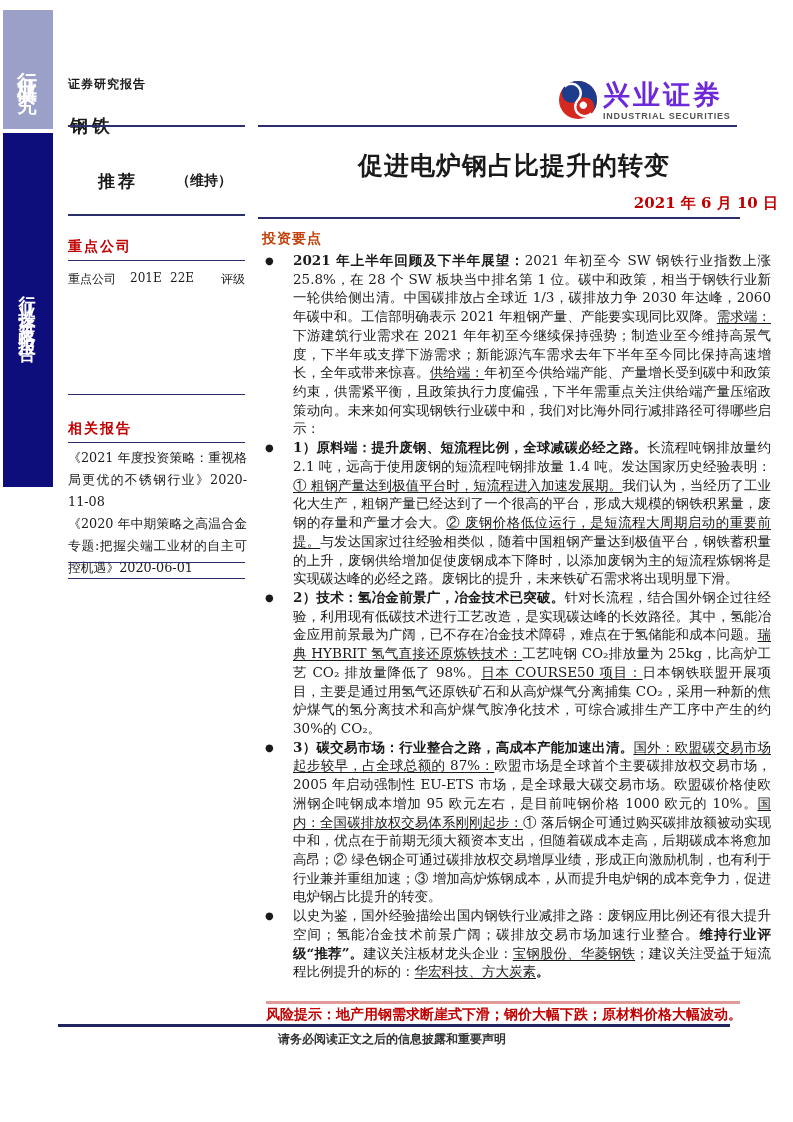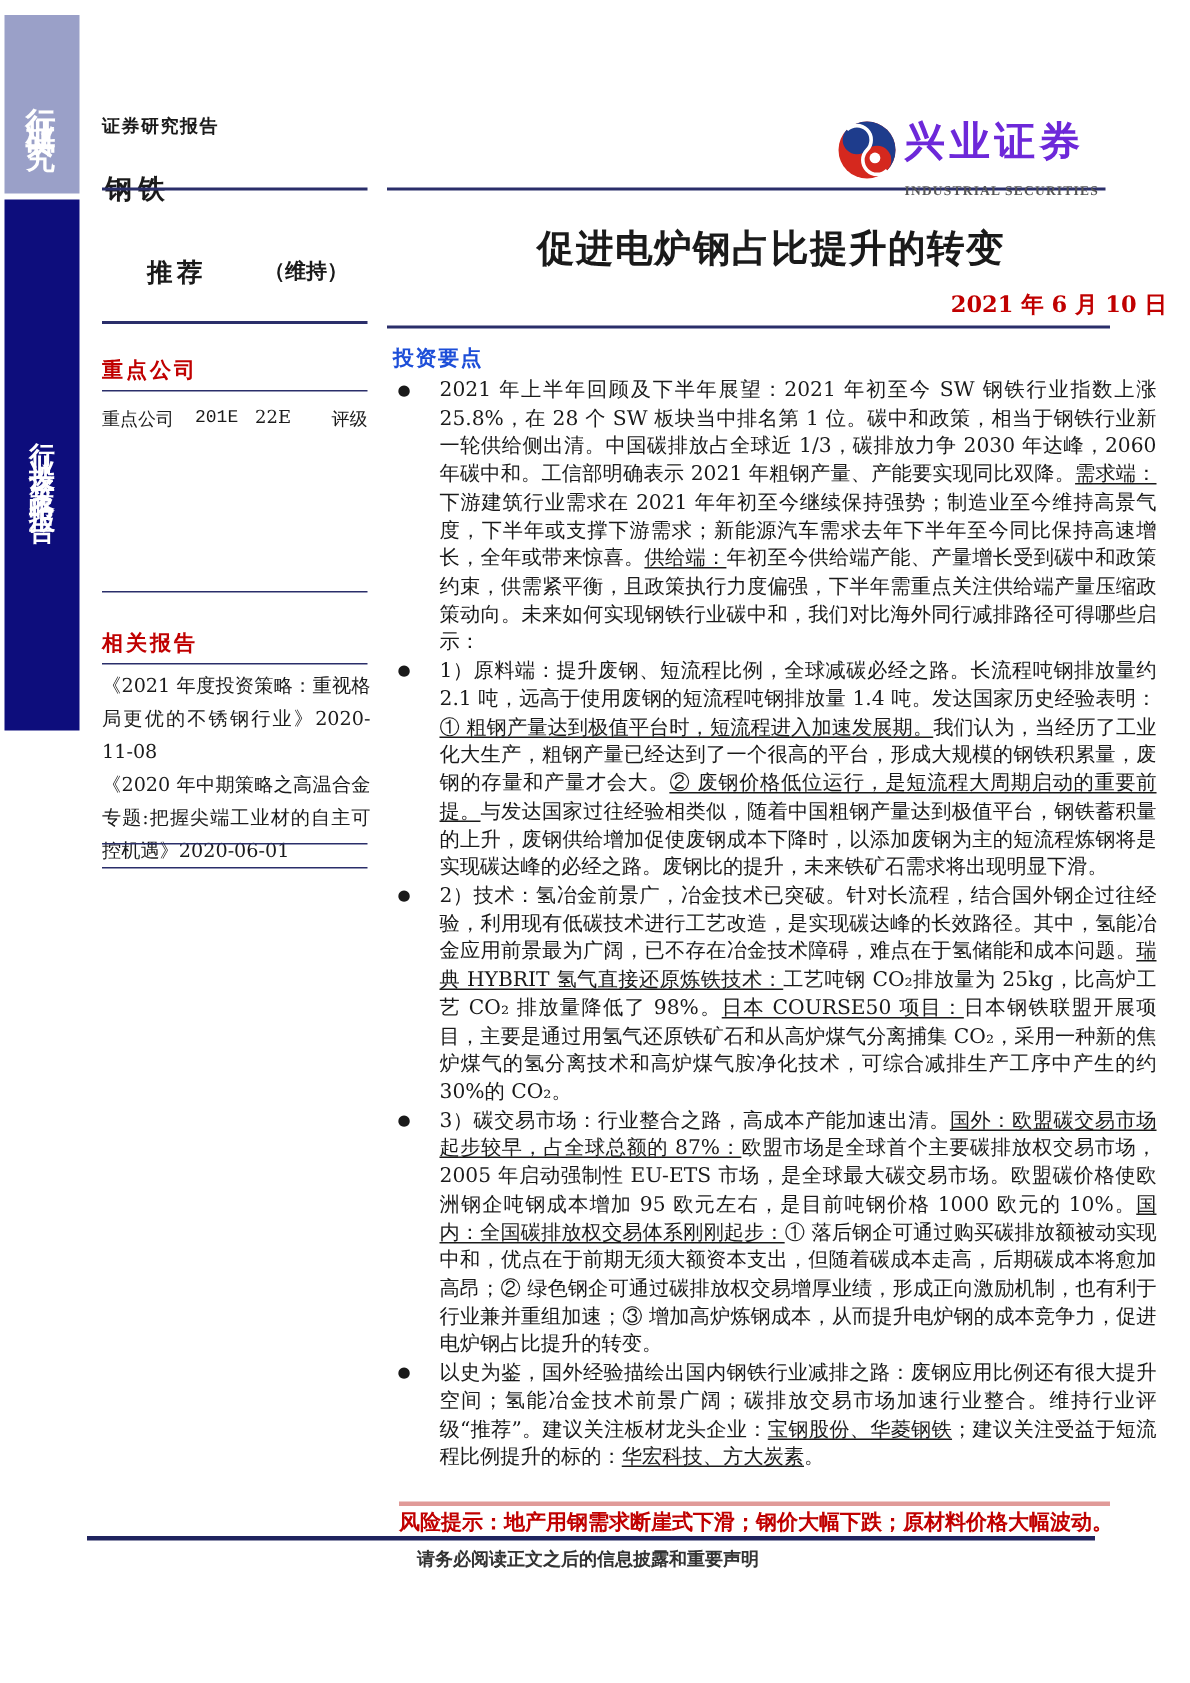--- a/index.html
+++ b/index.html
@@ -33,59 +33,59 @@
   .industry { left:70px; top:114px; font-size:18px; font-weight:bold; letter-spacing:4px; }
   .hline { background:#2a2e6a; }
   .line-head-left { left:68px; top:125px; width:177px; height:2px; }
   .line-head-right { left:258px; top:125px; width:479px; height:2px; }
 
   .logo { left:558px; top:80px; display:flex; align-items:flex-start; }
   .logo-text { margin-left:5px; }
   .logo-cn { font-size:27px; font-weight:bold; color:#6d28d9; letter-spacing:3px;
              font-family:"DejaVu Serif","Liberation Serif",serif; line-height:30px; }
   .logo-en { font-size:9px; color:#555; letter-spacing:0.8px; font-weight:bold;
-             font-family:Liberation Serif, serif; margin-top:12px; white-space:nowrap; }
+             font-family:Liberation Sans, sans-serif; margin-top:1px; white-space:nowrap; }
 
   
   .rating-label { left:98px; top:170px; font-size:17px; font-weight:bold; letter-spacing:3px; }
   .rating-status { left:176px; top:172px; font-size:14px; font-weight:bold; }
   .line-rating { left:68px; top:214px; width:177px; height:2px; }
 
   .red { color:#c00000; }
   .panel-heading { font-size:14px; font-weight:bold; letter-spacing:2px; }
   .kc-heading { left:68px; top:238px; }
   .line-kc-top { left:68px; top:260px; width:177px; height:1px; }
   .kc-header-row { left:68px; top:271px; width:177px; display:flex; font-size:12px; }
   .kc-header-row span:nth-child(1){ width:62px; }
-  .kc-header-row span:nth-child(2){ width:40px;font-family:Liberation Mono, monospace; }
+  .kc-header-row span:nth-child(2){ width:40px; }
   .kc-header-row span:nth-child(3){ width:40px; }
   .kc-header-row span:nth-child(4){ margin-left:auto; }
   .line-kc-bottom { left:68px; top:394px; width:177px; height:1px; }
 
   .rr-heading { left:68px; top:420px; }
   .line-rr { left:68px; top:442px; width:177px; height:1px; }
   .rr-list { left:68px; top:447px; width:179px; font-size:12.8px; line-height:22px; text-align:justify; }
   .line-dbl-1 { left:68px; top:562px; width:177px; height:1px; }
   .line-dbl-2 { left:68px; top:578px; width:177px; height:1px; }
 
   
   .doc-title { left:258px; top:149px; width:512px; text-align:center;
                font-size:25px; font-weight:bold; letter-spacing:1px; }
   .doc-date { left:258px; top:194px; width:520px; text-align:right;
               font-size:15px; font-weight:bold; color:#c00000; }
   .line-date { left:258px; top:217px; width:482px; height:2px; }
 
   .section-heading { left:262px; top:230px; font-size:14px; font-weight:bold;
-                     letter-spacing:1px; color:#1d4ed8; }
+                     letter-spacing:1px; color:#c2410c; }
 
   .bullets { left:262px; top:251px; width:509px; list-style:none; }
   .bullets li { position:relative; padding-left:31px; font-size:13.5px;
                 line-height:18.72px; text-align:justify; }
   .bullets li::before { content:"●"; position:absolute; left:3px; top:1px; font-size:10px; }
-  .bullets .b { font-weight:normal; }
+  .bullets .b { font-weight:bold; }
   .bullets .u { text-decoration:underline; text-underline-offset:2px; }
   .bullets .bu { font-weight:normal; text-decoration:underline; text-underline-offset:2px; }
 
   .pink-line { left:266px; top:1001px; width:474px; height:3px; background:#e09a98; }
   .risk-notice { left:266px; top:1006px; width:510px; font-size:14px; font-weight:bold;
                  color:#c00000; white-space:nowrap; }
   .line-footer { left:58px; top:1024px; width:672px; height:3px; background:#20245f; }
   .footer-notice { left:278px; top:1031px; font-size:12px; font-weight:bold; color:#333; }
 </style>
 </head>

